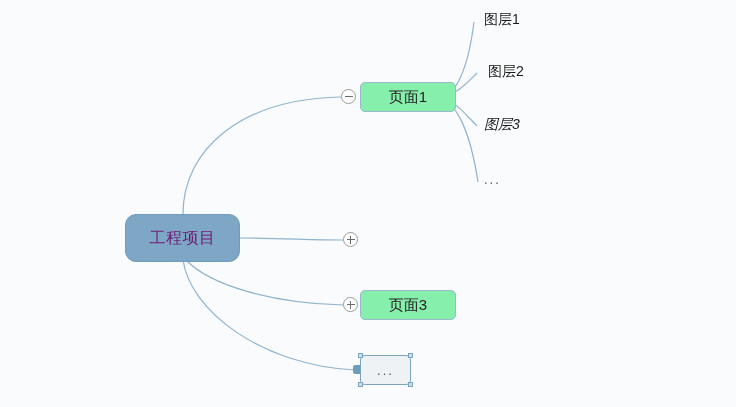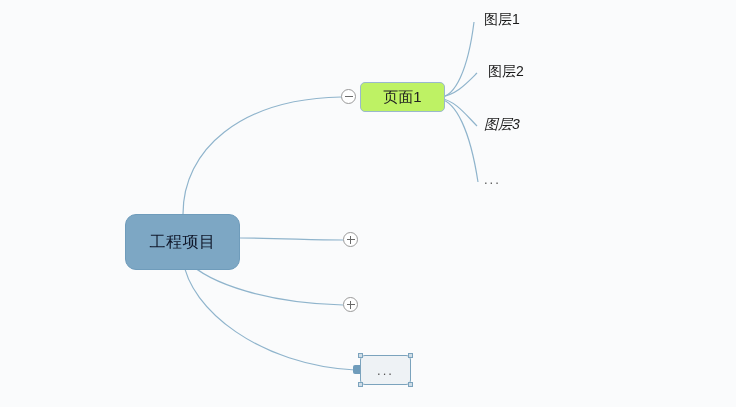--- a/index.html
+++ b/index.html
@@ -30,37 +30,37 @@
     display: flex;
     align-items: center;
     justify-content: center;
     white-space: nowrap;
   }
   
   .node-root {
     left: 125px;
     top: 214px;
     width: 115px;
-    height: 56px;
+    height: 48px;
     background: #7da7c4;
     border: 1px solid #6f9cbb;
     border-radius: 11px;
-    color: #0f172a;
+    color: #701a75;
     font-size: 16px;
     letter-spacing: 0.5px;
   }
   
   .node-page {
-    background: #bef264;
+    background: #86efac;
     border: 1px solid #9ab8cd;
     border-radius: 5px;
     color: #222222;
     font-size: 15px;
     height: 30px;
-    width: 85px;
+    width: 96px;
   }
   .node-p1 { left: 360px; top: 82px; }
   .node-p2 { left: 360px; top: 225px; }
   .node-p3 { left: 360px; top: 290px; }
   
   .node-sel {
     left: 360px;
     top: 355px;
     width: 51px;
     height: 30px;
@@ -171,20 +171,23 @@
   </div>
 
   <div class="toggle minus tg-p1"></div>
   <div class="node node-page node-p1">
     <span>页面1</span>
   </div>
 
   <div class="toggle plus tg-p2"></div>
 
   <div class="toggle plus tg-p3"></div>
+  <div class="node node-page node-p3">
+    <span>页面3</span>
+  </div>
 
   <div class="conn-dot"></div>
   <div class="node node-sel">
     <span>...</span>
     <span class="handle h-tl"></span>
     <span class="handle h-tr"></span>
     <span class="handle h-bl"></span>
     <span class="handle h-br"></span>
   </div>
 

